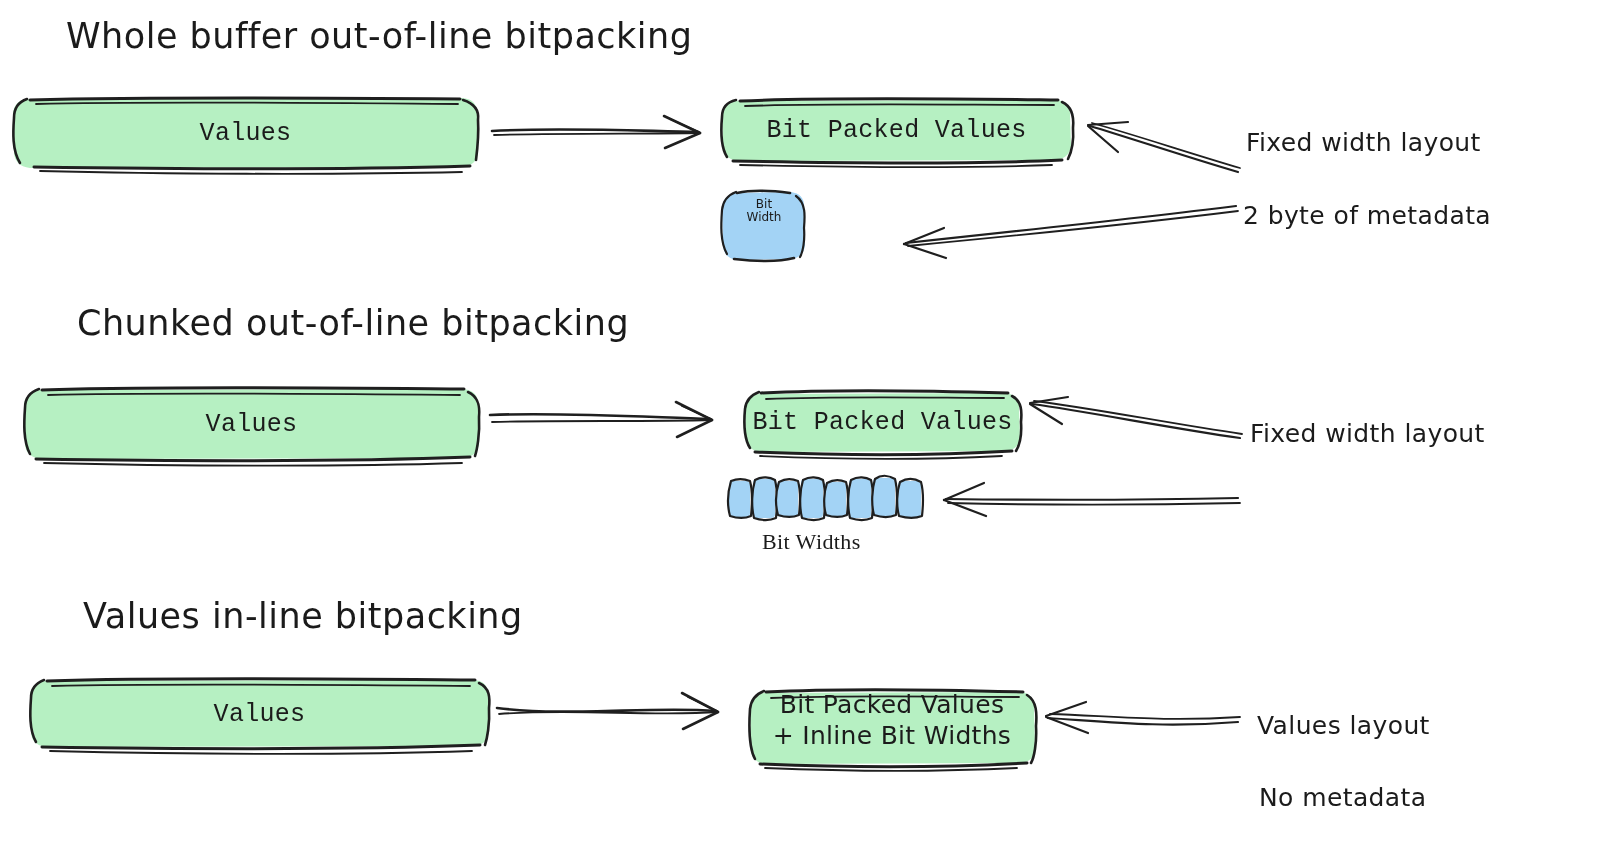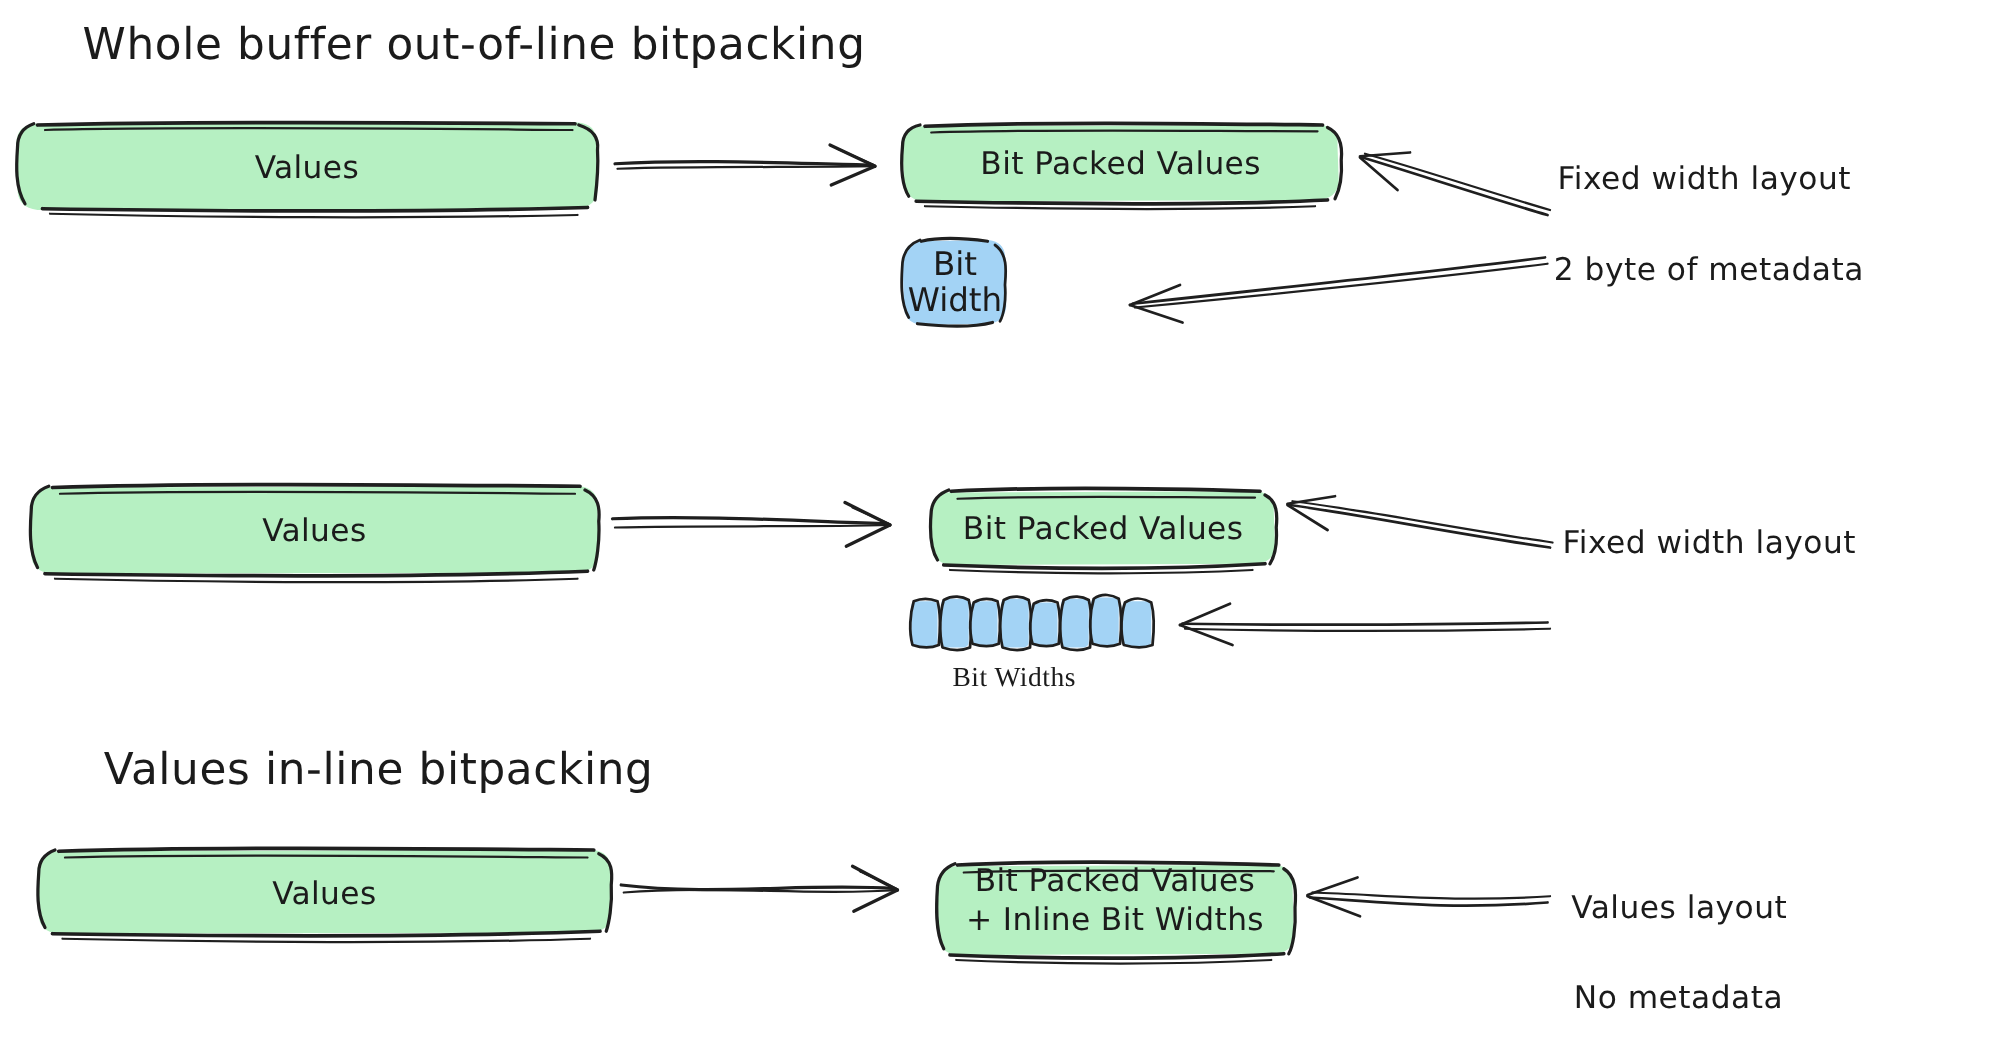--- a/index.html
+++ b/index.html
@@ -35,28 +35,29 @@
   }
   .section-title {
     font-size: 35px;
     letter-spacing: 0.5px;
     font-weight: 400;
   }
   .box-label {
     font-size: 25px;
     text-align: left;
     letter-spacing: 0.3px;
+    font-family: Liberation Mono, monospace;
   }
   .box-label-2 {
     font-size: 25px;
     line-height: 1.22;
     letter-spacing: 0.3px;
   }
   .chip-label {
-    font-size: 26px;
+    font-size: 12px;
     line-height: 1.12;
     text-align: center;
   }
   .side-label {
     font-size: 25px;
     letter-spacing: 0.4px;
   }
   .caption {
     font-size: 22px;
     letter-spacing: 0.4px;
@@ -250,20 +251,21 @@
   <div class="txt box-label centerer" style="left:13px; top:99px; width:465px; height:69px;">Values</div>
 
   <div class="txt box-label centerer" style="left:722px; top:100px; width:349px; height:61px;">Bit Packed Values</div>
 
   <div class="txt chip-label" style="left:722px; top:198px; width:84px;"><span>Bit</span><br><span>Width</span></div>
 
   <div class="txt side-label" style="left:1246px; top:128px;">Fixed width layout</div>
 
   <div class="txt side-label" style="left:1243px; top:201px;">2 byte of metadata</div>
 
+  <div class="txt section-title" style="left:77px; top:303px;">Chunked out-of-line bitpacking</div>
 
   <div class="txt box-label centerer" style="left:24px; top:390px; width:455px; height:69px;">Values</div>
 
   <div class="txt box-label centerer" style="left:745px; top:393px; width:275px; height:59px;">Bit Packed Values</div>
 
   <div class="txt caption" style="left:762px; top:529px;">Bit Widths</div>
 
   <div class="txt side-label" style="left:1250px; top:419px;">Fixed width layout</div>
 
 

